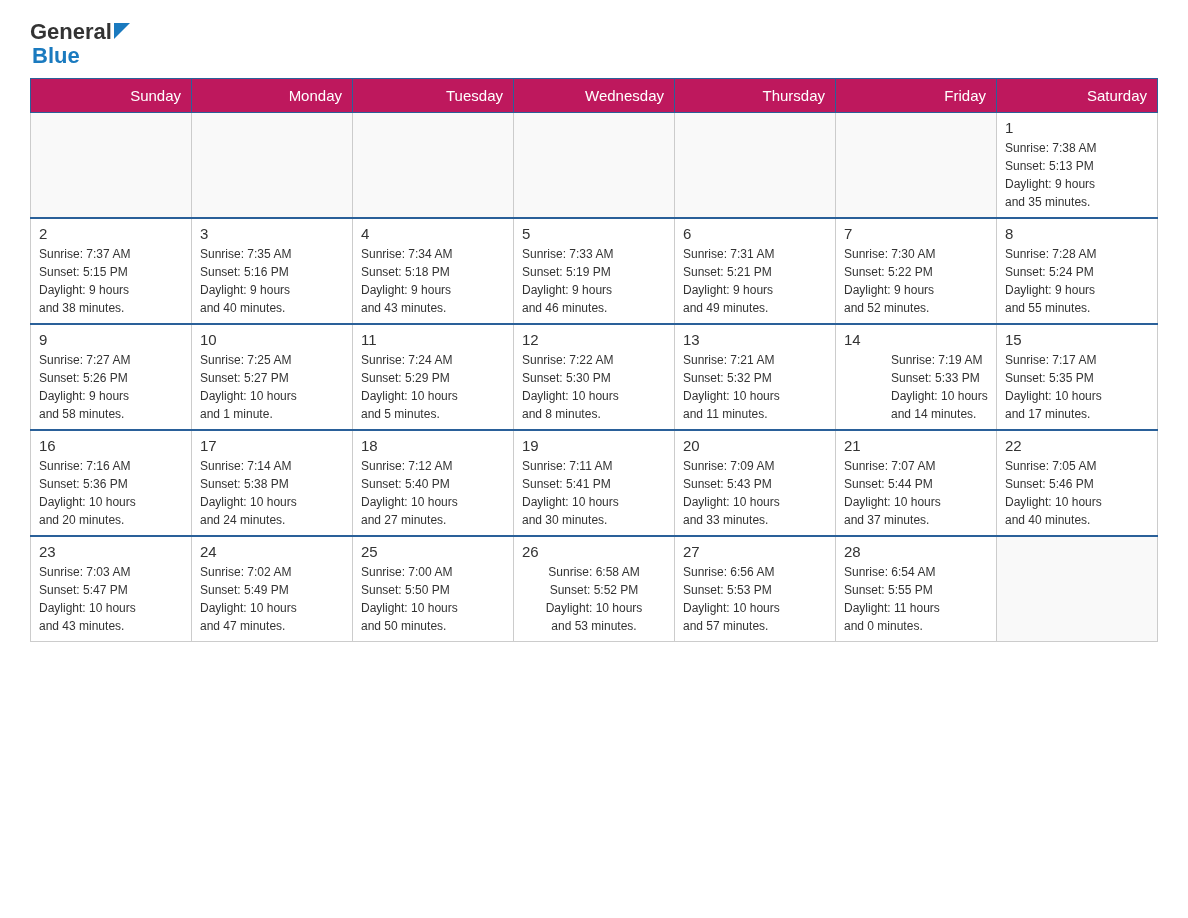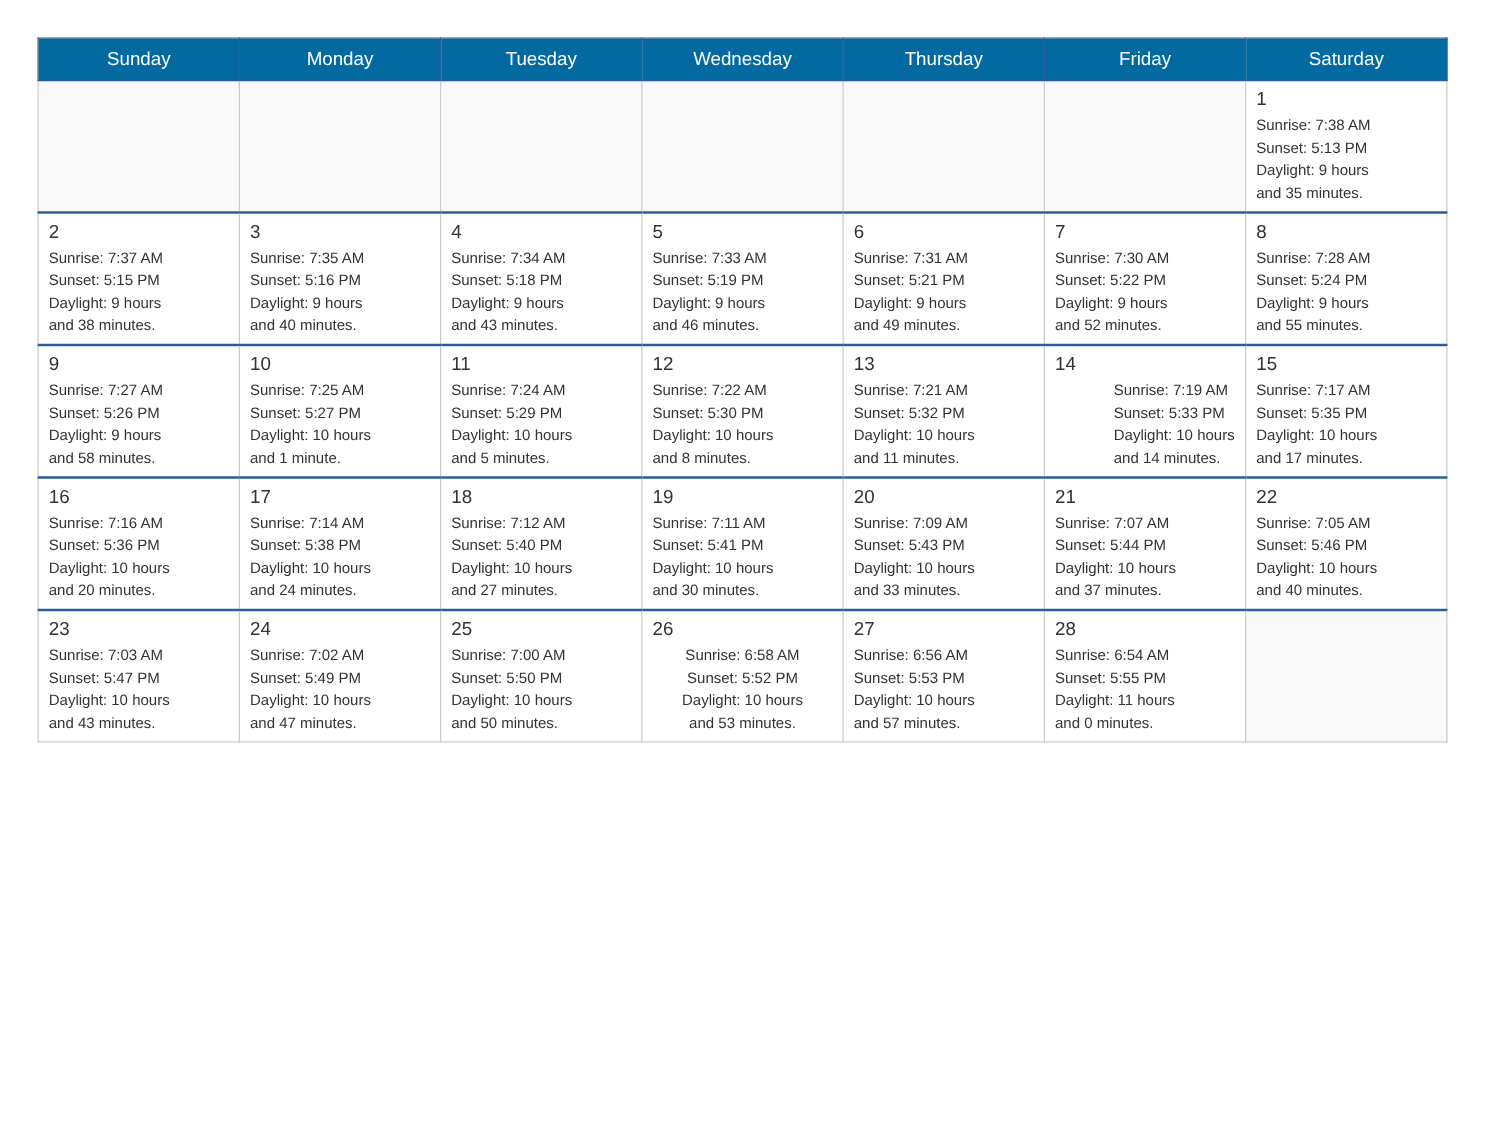--- a/index.html
+++ b/index.html
@@ -55,26 +55,26 @@
       font-size: 20px;
       color: #555;
       margin-top: 4px;
     }
     .calendar {
       width: 100%;
       border-collapse: collapse;
       margin-top: 10px;
     }
     .calendar th {
-      background-color: #0369a1;
+      background-color: #be185d;
       color: #fff;
       font-size: 15px;
       font-weight: normal;
       padding: 8px 10px;
-      text-align: center;
+      text-align: right;
       border: 1px solid #2a6099;
     }
     .calendar td {
       vertical-align: top;
       border: 1px solid #ccc;
       padding: 6px 8px;
       width: calc(100% / 7);
       min-height: 110px;
       font-size: 12.5px;
       color: #333;
@@ -96,20 +96,33 @@
       line-height: 1.5;
     }
     .row-separator td {
       border-top: 2px solid #2a6099;
     }
   </style>
 </head>
 <body>
 
 <div class="header">
+  <div class="logo">
+    <div class="logo-wrapper">
+      <div class="logo-line1">
+        <span class="logo-text-general">General</span>
+        <div style="display:inline-block; margin-left:2px; margin-top:2px;">
+          <svg width="16" height="16" viewBox="0 0 16 16">
+            <polygon points="0,0 16,0 0,16" fill="#1a7abf"></polygon>
+          </svg>
+        </div>
+      </div>
+      <div class="logo-line2">Blue</div>
+    </div>
+  </div>
   <div class="title-block">
   </div>
 </div>
 
 <table class="calendar">
   <thead>
     <tr>
       <th>Sunday</th>
       <th>Monday</th>
       <th>Tuesday</th>

